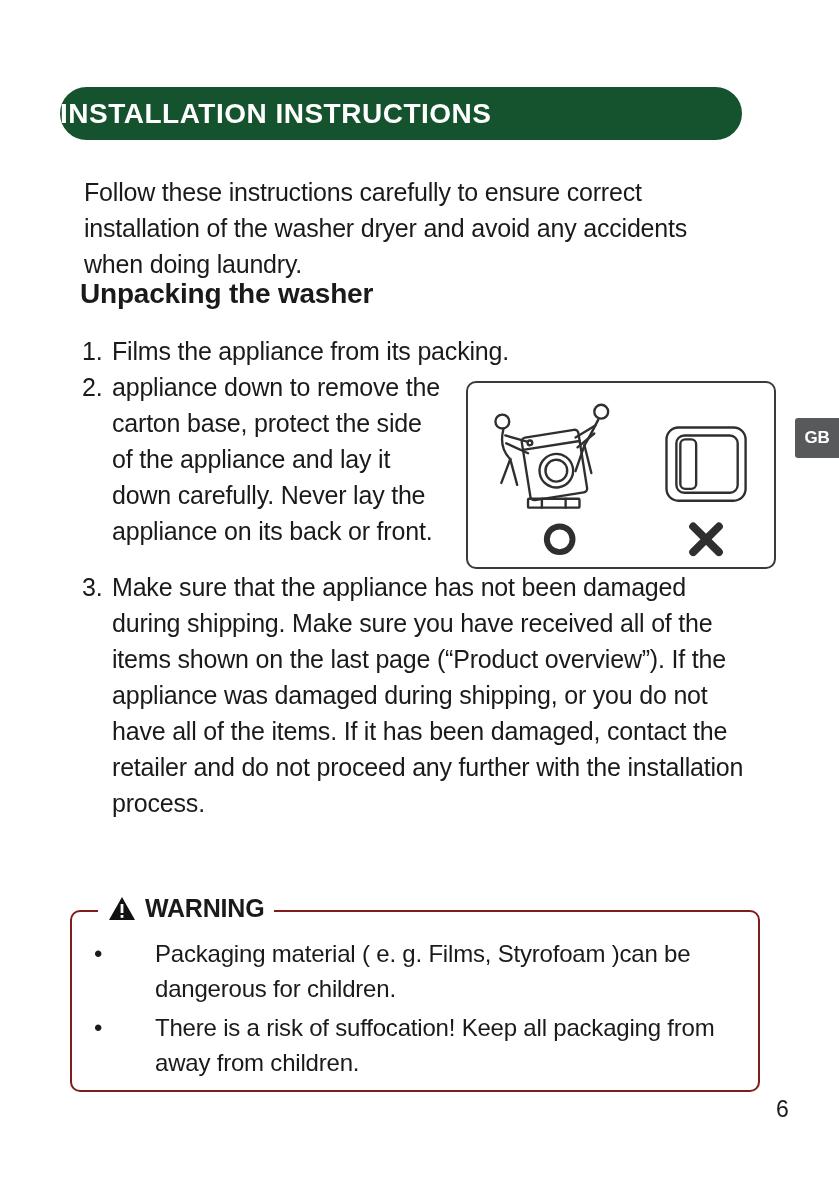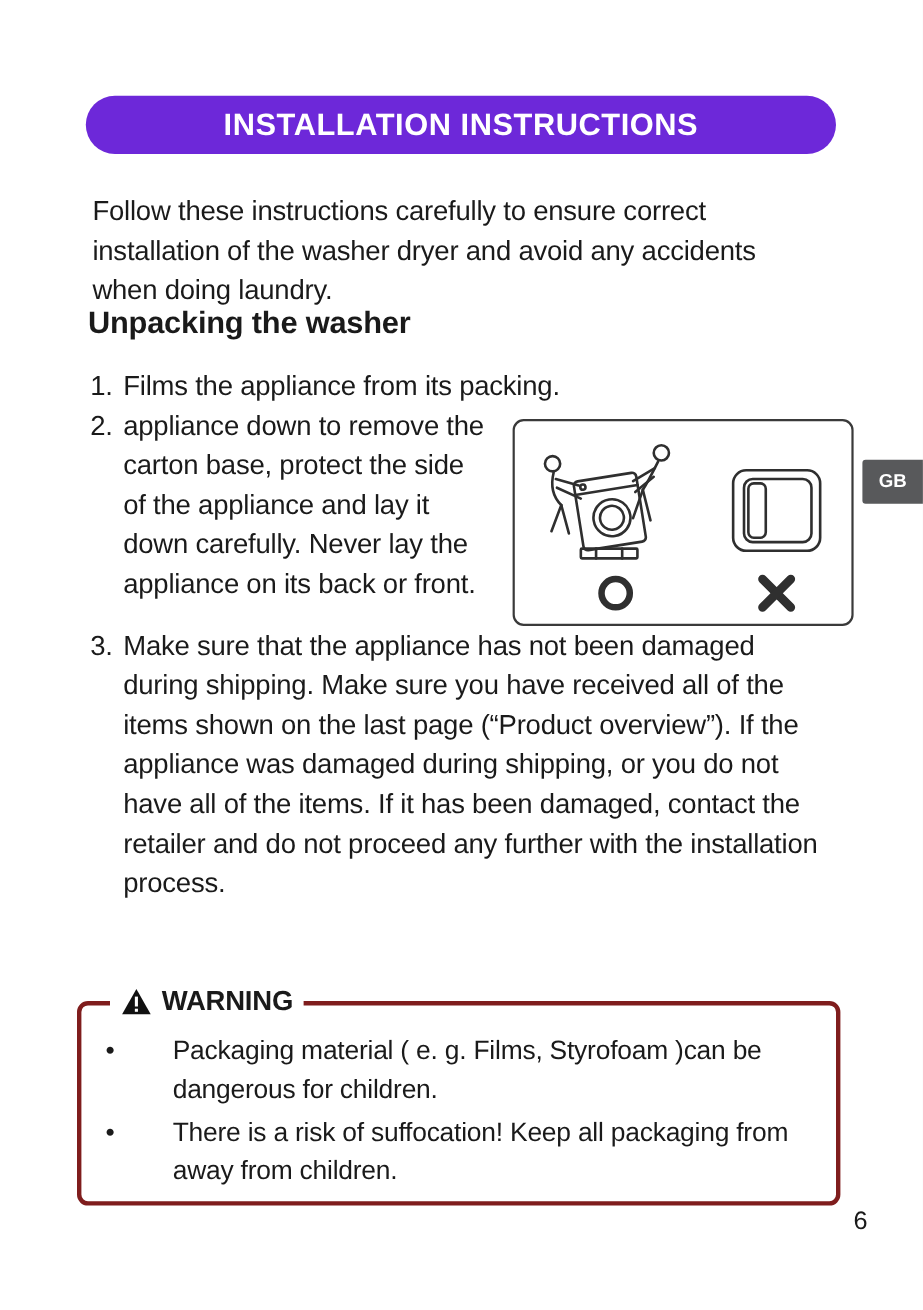--- a/index.html
+++ b/index.html
@@ -11,25 +11,25 @@
     background: #ffffff;
     font-family: "Liberation Sans", sans-serif;
     color: #1a1a1a;
     overflow: hidden;
     letter-spacing: -0.2px;
   }
 
   
   .banner {
     position: absolute;
-    left: 78px; top: 87px;
+    left: 60px; top: 87px;
     width: 682px; height: 53px;
-    background: #6d28d9;
+    background: #14532d;
     border-radius: 27px;
-    display: flex; align-items: center; justify-content: center;
+    display: flex; align-items: center; justify-content: flex-start;
   }
   .banner-text {
     color: #ffffff;
     font-size: 28px;
     font-weight: bold;
     letter-spacing: 0.5px;
   }
 
   
   .intro {
@@ -70,35 +70,35 @@
     border-radius: 10px;
     padding: 3px;
     box-sizing: content-box;
   }
   .figure-box svg { display: block; width: 100%; height: 100%; }
 
   
   .gb-tab {
     position: absolute;
     right: 0; top: 418px;
-    width: 55px; height: 40px;
+    width: 44px; height: 40px;
     background: #58595b;
     color: #ffffff;
     font-size: 17px;
     font-weight: bold;
     display: flex; align-items: center; justify-content: center;
     border-radius: 3px 0 0 3px;
   }
 
   
   .warning-box {
     position: absolute;
     left: 70px; top: 910px;
     width: 686px; height: 178px;
-    border: 4px solid #7f1d1d;
+    border: 2px solid #7f1d1d;
     border-radius: 10px;
   }
   .warning-title {
     position: absolute;
     top: -18px; left: 26px;
     background: #ffffff;
     padding: 0 10px;
     display: flex; align-items: center; gap: 9px;
     font-size: 25px;
     font-weight: bold;

